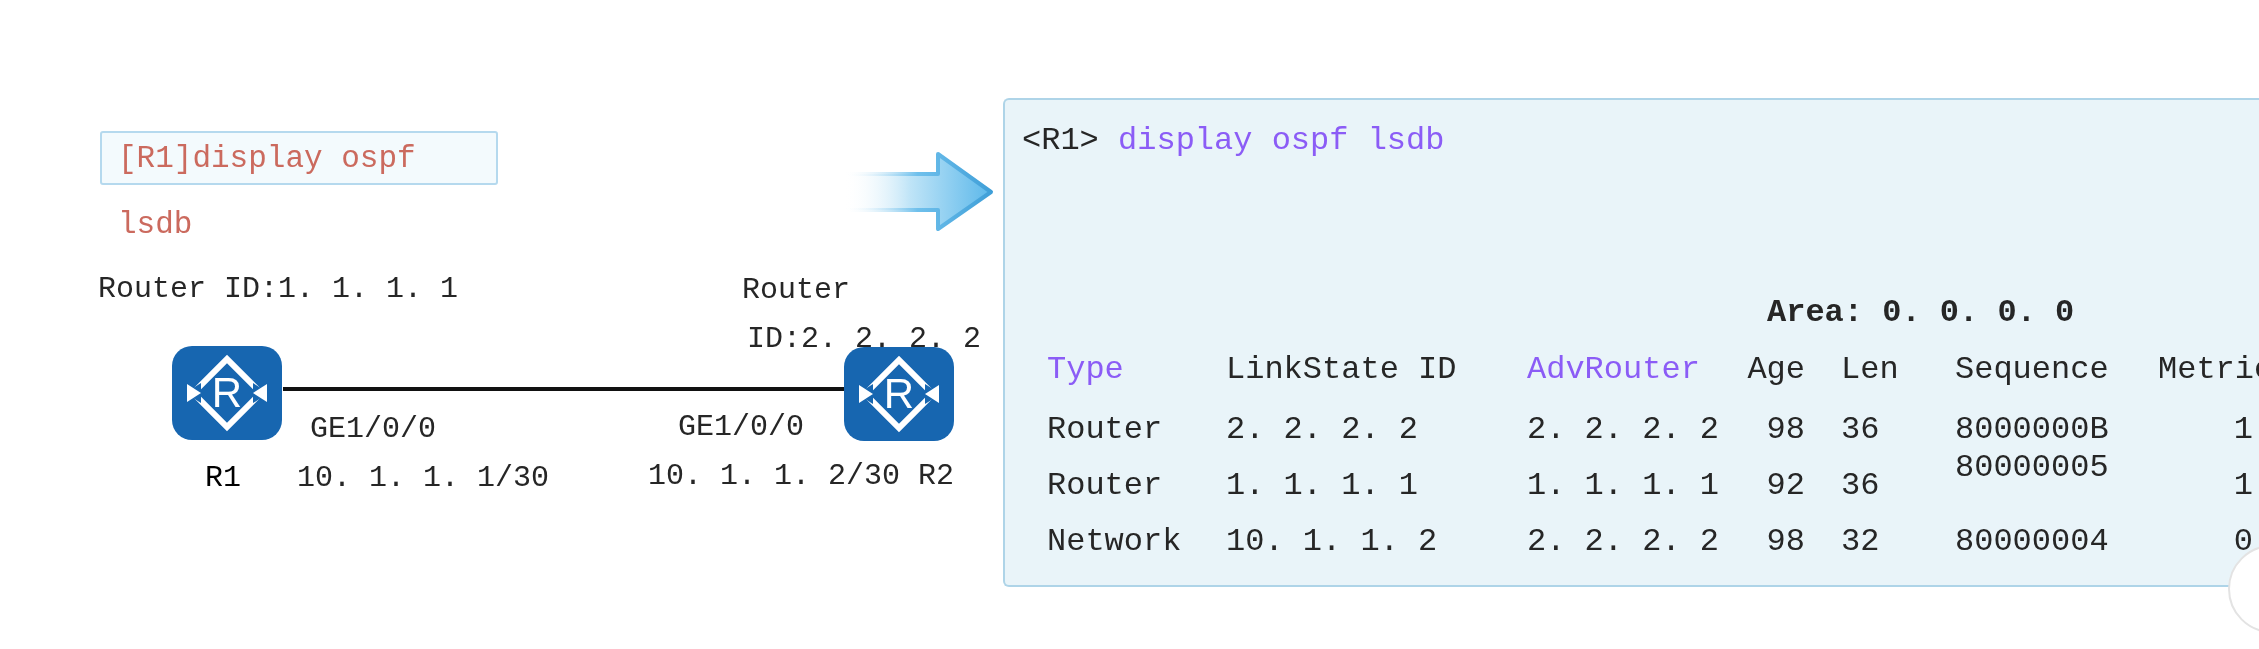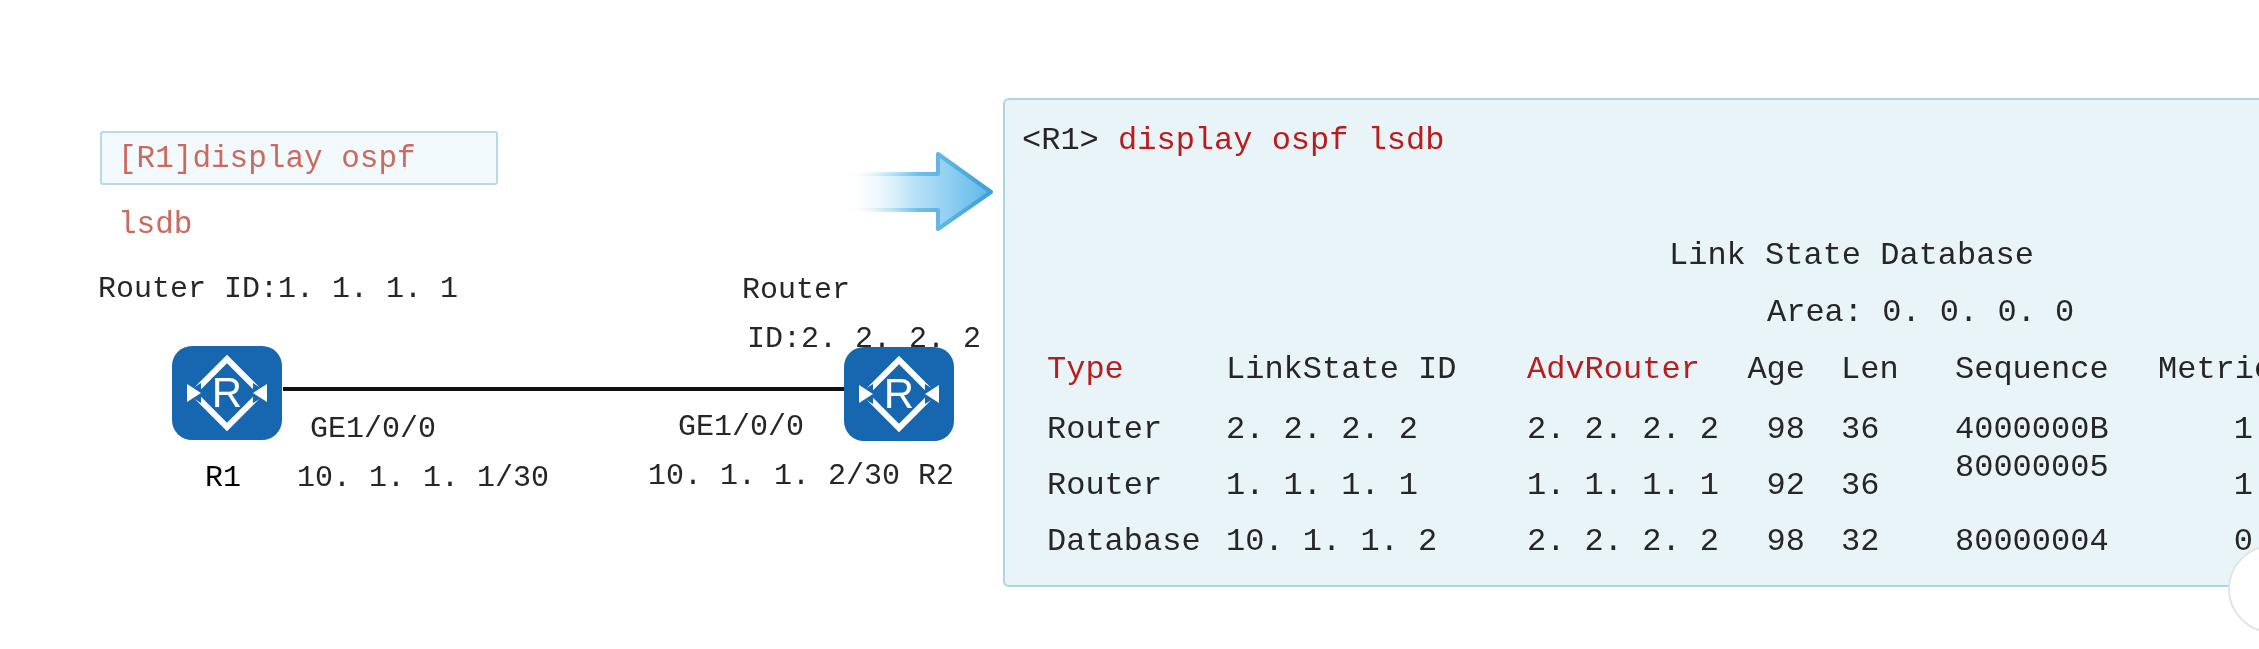--- a/index.html
+++ b/index.html
@@ -34,21 +34,21 @@
   
   .flow-arrow{left:842px;top:148px;width:152px;height:88px;}
 
   
   .panel{
     left:1003px;top:98px;width:1262px;height:489px;
     background:#e9f4f9;border:2px solid #aed4e8;border-right:none;
     border-radius:6px 0 0 6px;box-sizing:border-box;
   }
   .con{position:absolute;font-size:32px;white-space:nowrap;color:#262626;}
-  .red{color:#b91c1c;}
+  .red{color:#8b5cf6;}
   .ra{text-align:right;}
 
   
   .corner-circle{
     left:2228px;top:545px;width:84px;height:84px;border-radius:50%;
     background:#fff;border:2px solid #e3e3e3;
   }
 </style>
 </head>
 <body>
@@ -116,56 +116,55 @@
     </svg>
   </div>
 
   <div class="abs panel">
 
     <div class="con" style="left:17px;top:22px;">
       <span>&lt;R1&gt;</span><span class="red"> display ospf lsdb</span>
     </div>
 
 
-    <div class="con" style="left:664px;top:137px;">Link State Database</div>
 
-    <div class="con" style="left:762px;top:194px;">Area: 0. 0. 0. 0</div>
+    <div class="con" style="left:762px;top:194px;font-weight:bold;">Area: 0. 0. 0. 0</div>
 
     <div>
       <span class="con red" style="left:42px;top:251px;">Type</span>
       <span class="con" style="left:221px;top:251px;">LinkState ID</span>
       <span class="con red" style="left:522px;top:251px;">AdvRouter</span>
       <span class="con ra" style="left:690px;top:251px;width:110px;">Age</span>
       <span class="con" style="left:836px;top:251px;">Len</span>
       <span class="con" style="left:950px;top:251px;">Sequence</span>
       <span class="con" style="left:1153px;top:251px;">Metric</span>
     </div>
 
     <div>
       <span class="con" style="left:42px;top:311px;">Router</span>
       <span class="con" style="left:221px;top:311px;">2. 2. 2. 2</span>
       <span class="con" style="left:522px;top:311px;">2. 2. 2. 2</span>
       <span class="con ra" style="left:690px;top:311px;width:110px;">98</span>
       <span class="con" style="left:836px;top:311px;">36</span>
-      <span class="con" style="left:950px;top:311px;">4000000B</span>
+      <span class="con" style="left:950px;top:311px;">8000000B</span>
       <span class="con ra" style="left:1140px;top:311px;width:108px;">1</span>
     </div>
 
     <div>
       <span class="con" style="left:42px;top:367px;">Router</span>
       <span class="con" style="left:221px;top:367px;">1. 1. 1. 1</span>
       <span class="con" style="left:522px;top:367px;">1. 1. 1. 1</span>
       <span class="con ra" style="left:690px;top:367px;width:110px;">92</span>
       <span class="con" style="left:836px;top:367px;">36</span>
       <span class="con" style="left:950px;top:349px;">80000005</span>
       <span class="con ra" style="left:1140px;top:367px;width:108px;">1</span>
     </div>
 
     <div>
-      <span class="con" style="left:42px;top:423px;">Database</span>
+      <span class="con" style="left:42px;top:423px;">Network</span>
       <span class="con" style="left:221px;top:423px;">10. 1. 1. 2</span>
       <span class="con" style="left:522px;top:423px;">2. 2. 2. 2</span>
       <span class="con ra" style="left:690px;top:423px;width:110px;">98</span>
       <span class="con" style="left:836px;top:423px;">32</span>
       <span class="con" style="left:950px;top:423px;">80000004</span>
       <span class="con ra" style="left:1140px;top:423px;width:108px;">0</span>
     </div>
 
   </div>
 

